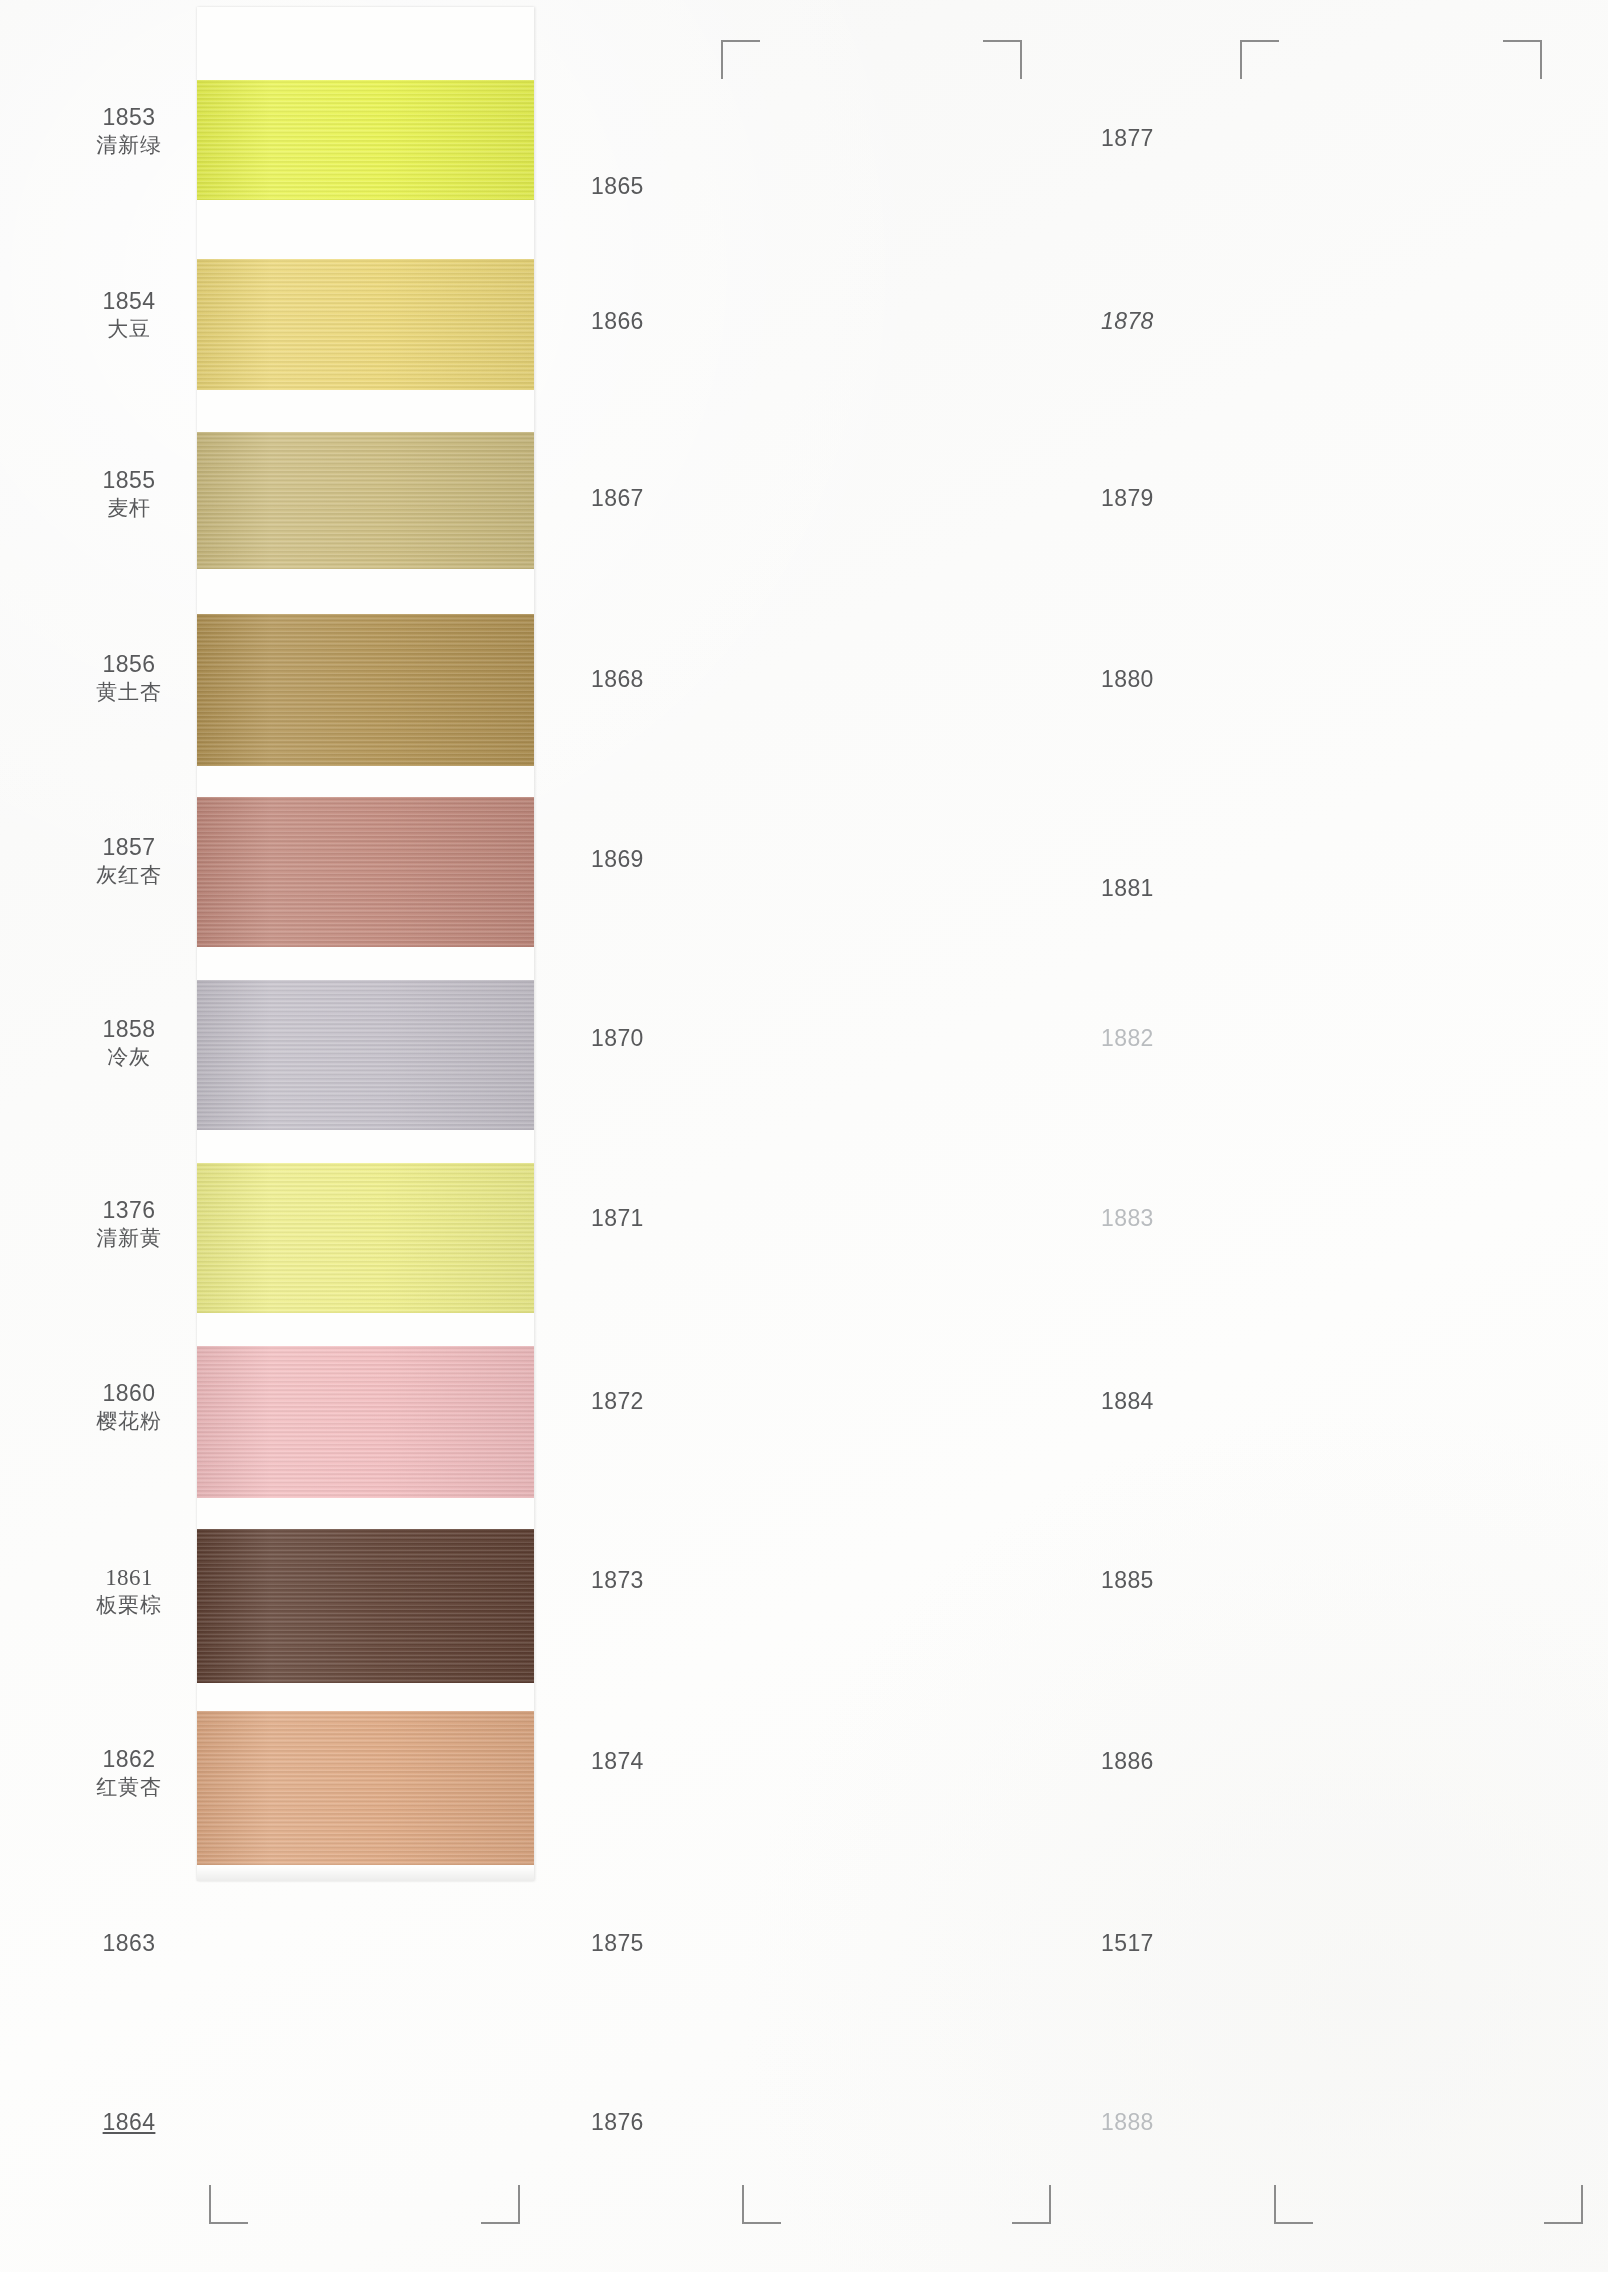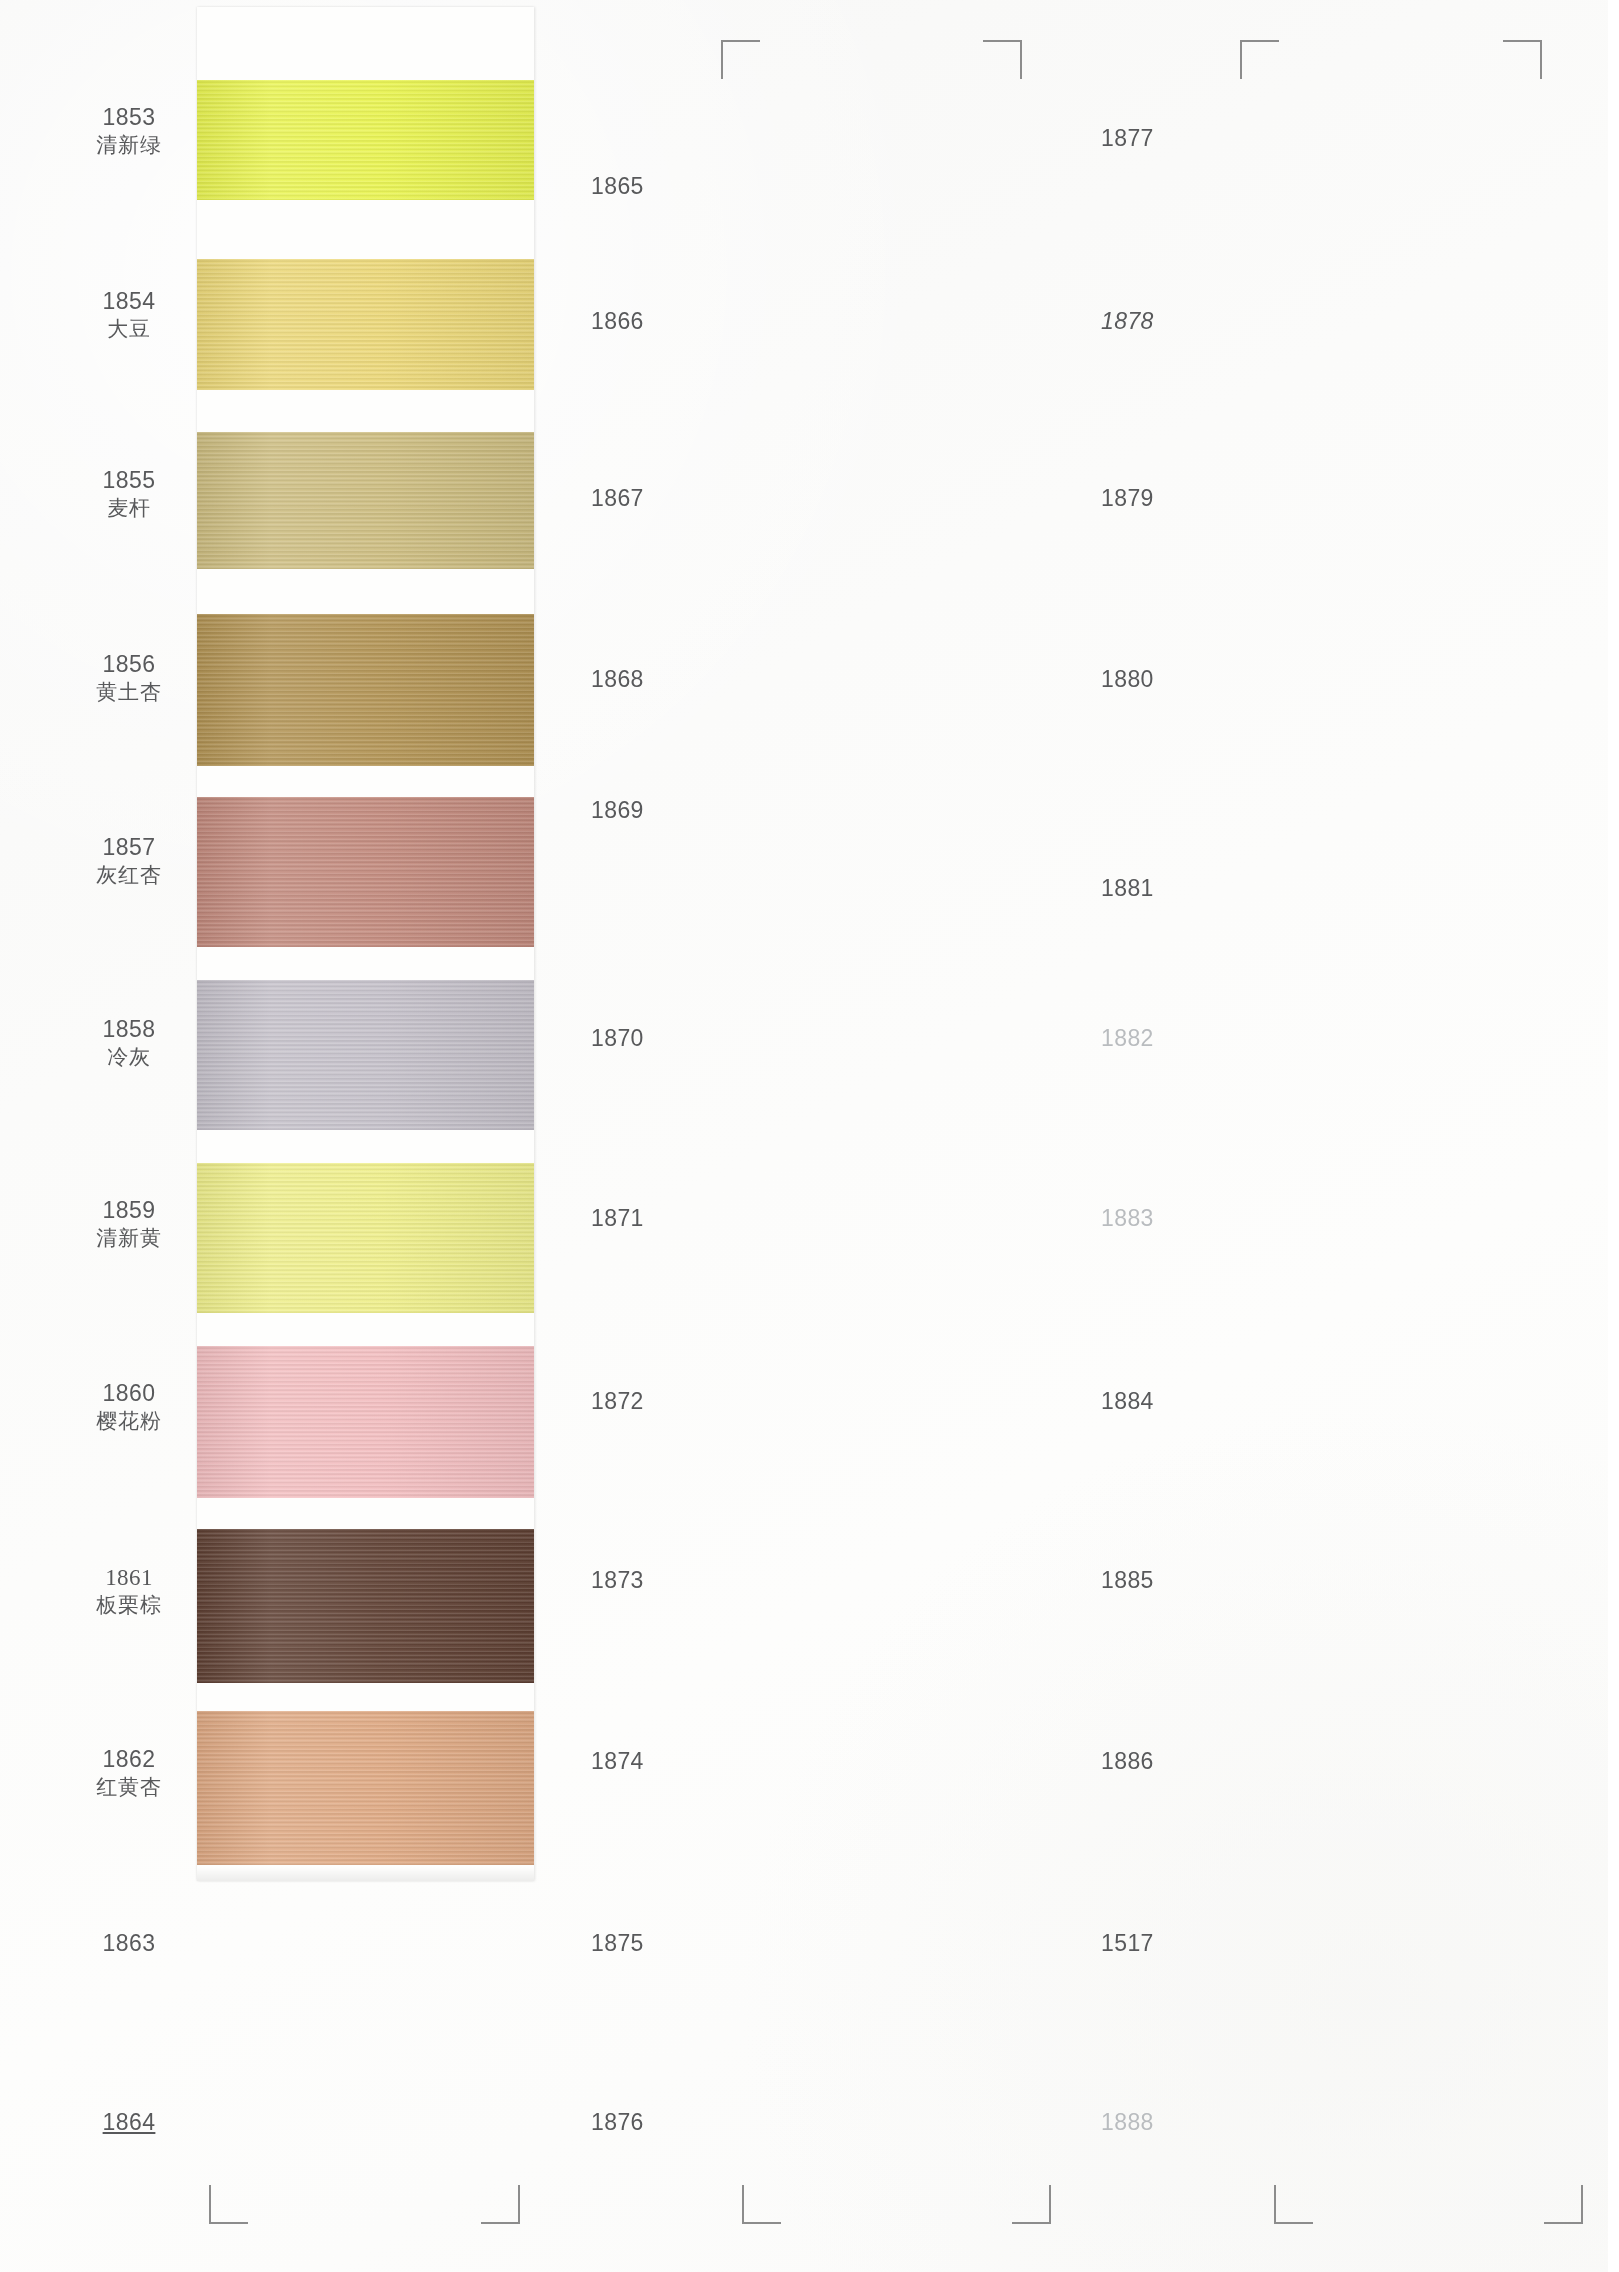--- a/index.html
+++ b/index.html
@@ -204,34 +204,34 @@
       </div>
   </div>
 
   <div id="card-labels-layer">
       <div class="card-label" style="left: 49px; top: 103px;"><span>1853</span><span class="cname">清新绿</span></div>
       <div class="card-label" style="left: 49px; top: 287px;"><span>1854</span><span class="cname">大豆</span></div>
       <div class="card-label" style="left: 49px; top: 466px;"><span>1855</span><span class="cname">麦杆</span></div>
       <div class="card-label" style="left: 49px; top: 650px;"><span>1856</span><span class="cname">黄土杏</span></div>
       <div class="card-label" style="left: 49px; top: 833px;"><span>1857</span><span class="cname">灰红杏</span></div>
       <div class="card-label" style="left: 49px; top: 1015px;"><span>1858</span><span class="cname">冷灰</span></div>
-      <div class="card-label" style="left: 49px; top: 1196px;"><span>1859</span><span class="cname">清新黄</span></div>
+      <div class="card-label" style="left: 49px; top: 1196px;"><span>1376</span><span class="cname">清新黄</span></div>
       <div class="card-label" style="left: 49px; top: 1379px;"><span>1860</span><span class="cname">樱花粉</span></div>
       <div class="card-label" style="left: 49px; top: 1563px; font-family: Liberation Serif, serif;"><span>1861</span><span class="cname">板栗棕</span></div>
       <div class="card-label" style="left: 49px; top: 1745px;"><span>1862</span><span class="cname">红黄杏</span></div>
     </div>
 
   <div id="codes-layer">
       <div class="code" style="top: 1930px; left: 49px; width: 160px; text-align: center;">1863</div>
       <div class="code" style="top: 2109px; left: 49px; width: 160px; text-align: center; text-decoration: underline;">1864</div>
       <div class="code" style="top: 125px; left: 591px; margin-top: 48px;">1865</div>
       <div class="code" style="top: 308px; left: 591px;">1866</div>
       <div class="code" style="top: 485px; left: 591px;">1867</div>
       <div class="code" style="top: 666px; left: 591px;">1868</div>
-      <div class="code" style="top: 797px; left: 591px;">1869</div>
+      <div class="code" style="top: 846px; left: 591px;">1869</div>
       <div class="code" style="top: 1025px; left: 591px;">1870</div>
       <div class="code" style="top: 1205px; left: 591px;">1871</div>
       <div class="code" style="top: 1388px; left: 591px;">1872</div>
       <div class="code" style="top: 1567px; left: 591px;">1873</div>
       <div class="code" style="top: 1748px; left: 591px;">1874</div>
       <div class="code" style="top: 1930px; left: 591px;">1875</div>
       <div class="code" style="top: 2109px; left: 591px;">1876</div>
       <div class="code" style="top: 125px; left: 1101px;">1877</div>
       <div class="code" style="top: 308px; left: 1101px; font-style: italic;">1878</div>
       <div class="code" style="top: 485px; left: 1101px;">1879</div>

